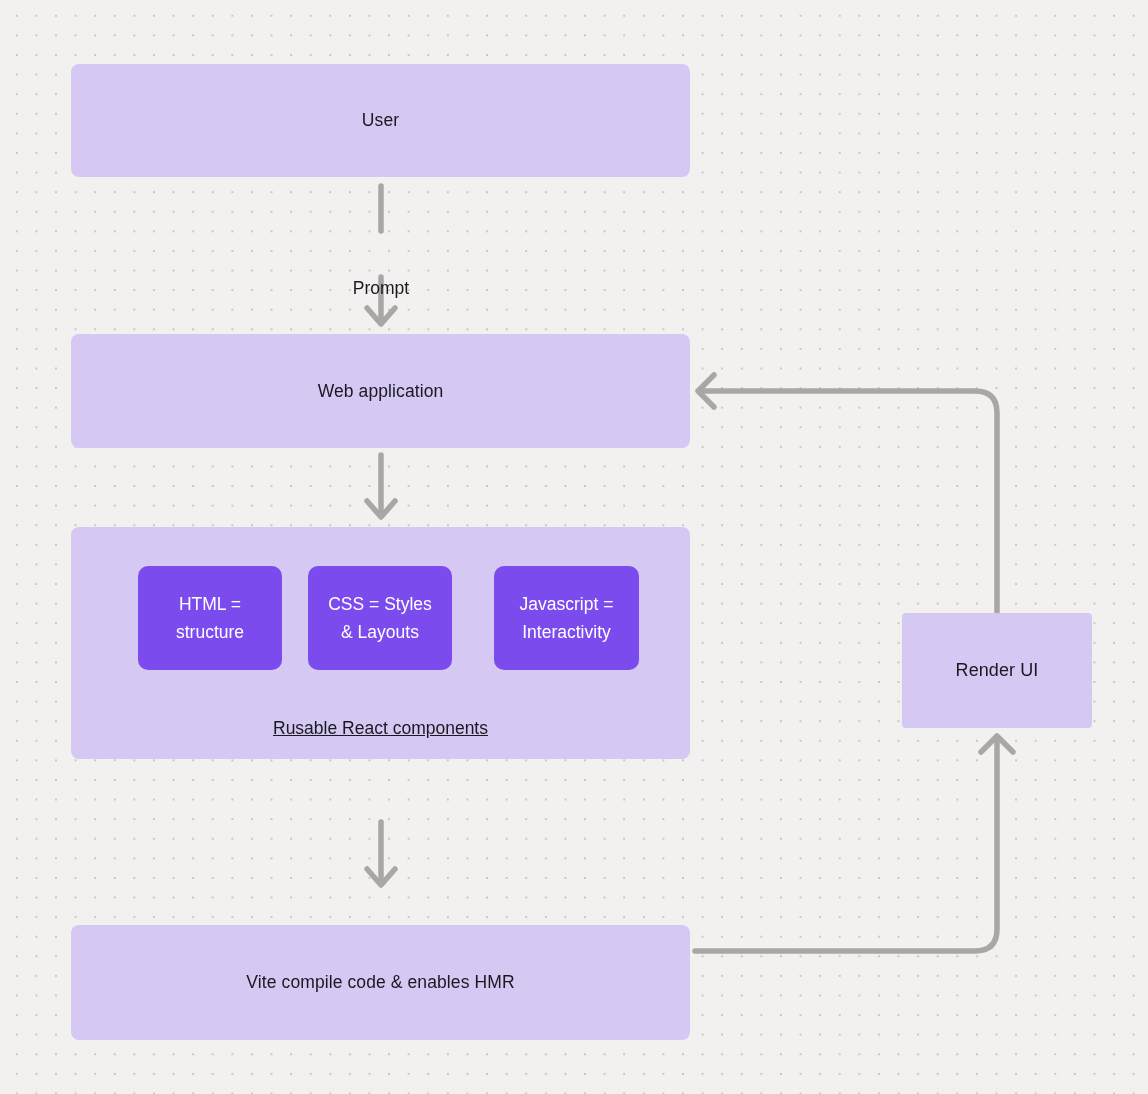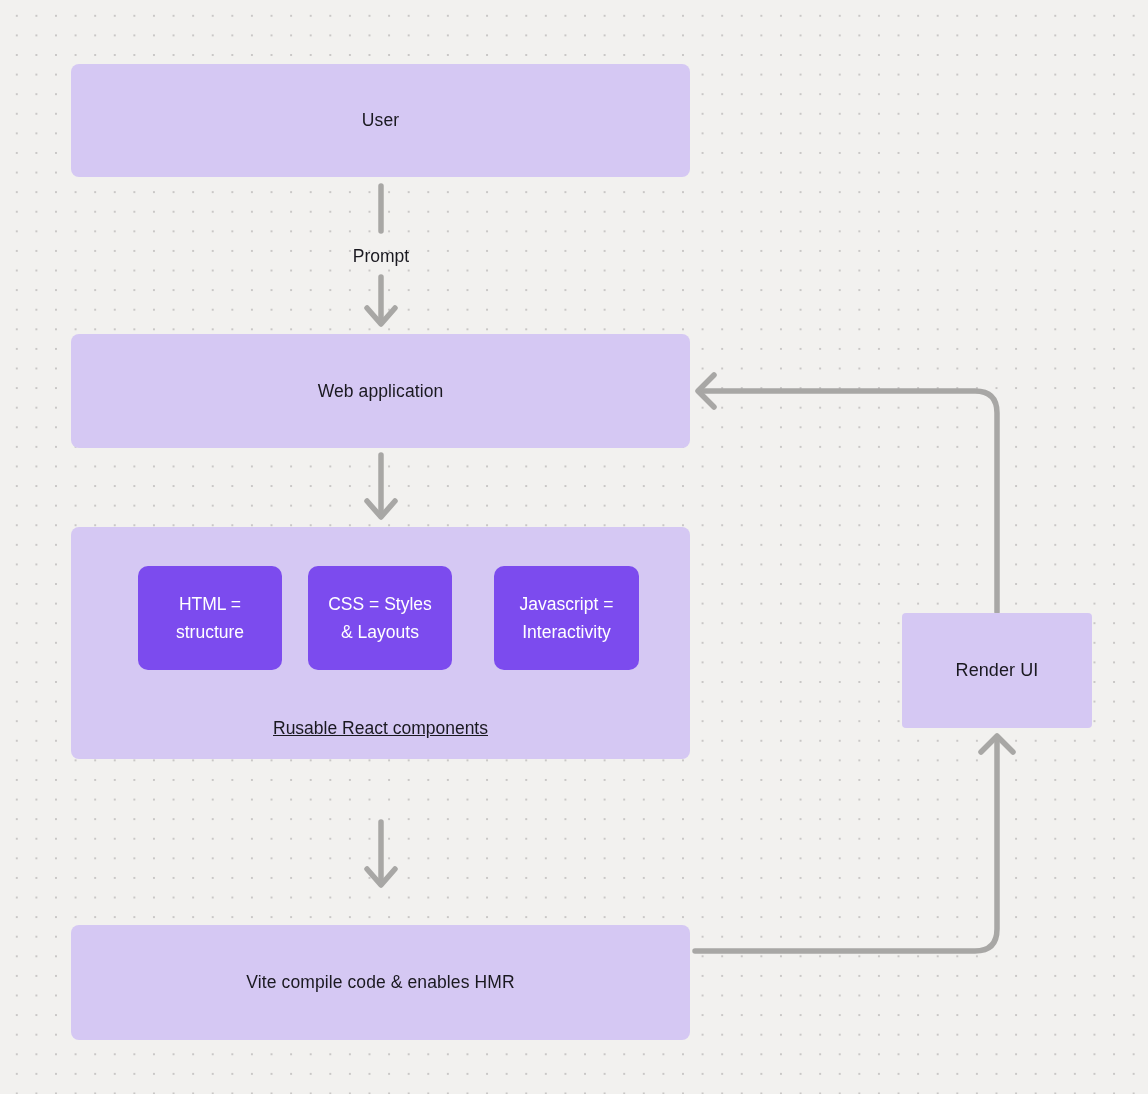--- a/index.html
+++ b/index.html
@@ -37,20 +37,21 @@
   }
   .node-dark{
     position:absolute;background:var(--node-dark);border-radius:10px;
     display:flex;flex-direction:column;align-items:center;justify-content:center;
     color:var(--text-on-dark);font-size:17.5px;font-weight:500;
     line-height:28px;text-align:center;
   }
   .edge-label{
     position:absolute;text-align:center;font-size:17.5px;font-weight:500;
     color:var(--text);
+    margin-top:32px;
   }
   .render-ui{border-radius:4px;}
   .render-ui .node-label{font-size:18px;}
 </style>
 </head>
 <body>
 
 <div class="canvas">
 
   <svg class="connector-layer" width="1148" height="1094" viewBox="0 0 1148 1094" xmlns="http://www.w3.org/2000/svg">

